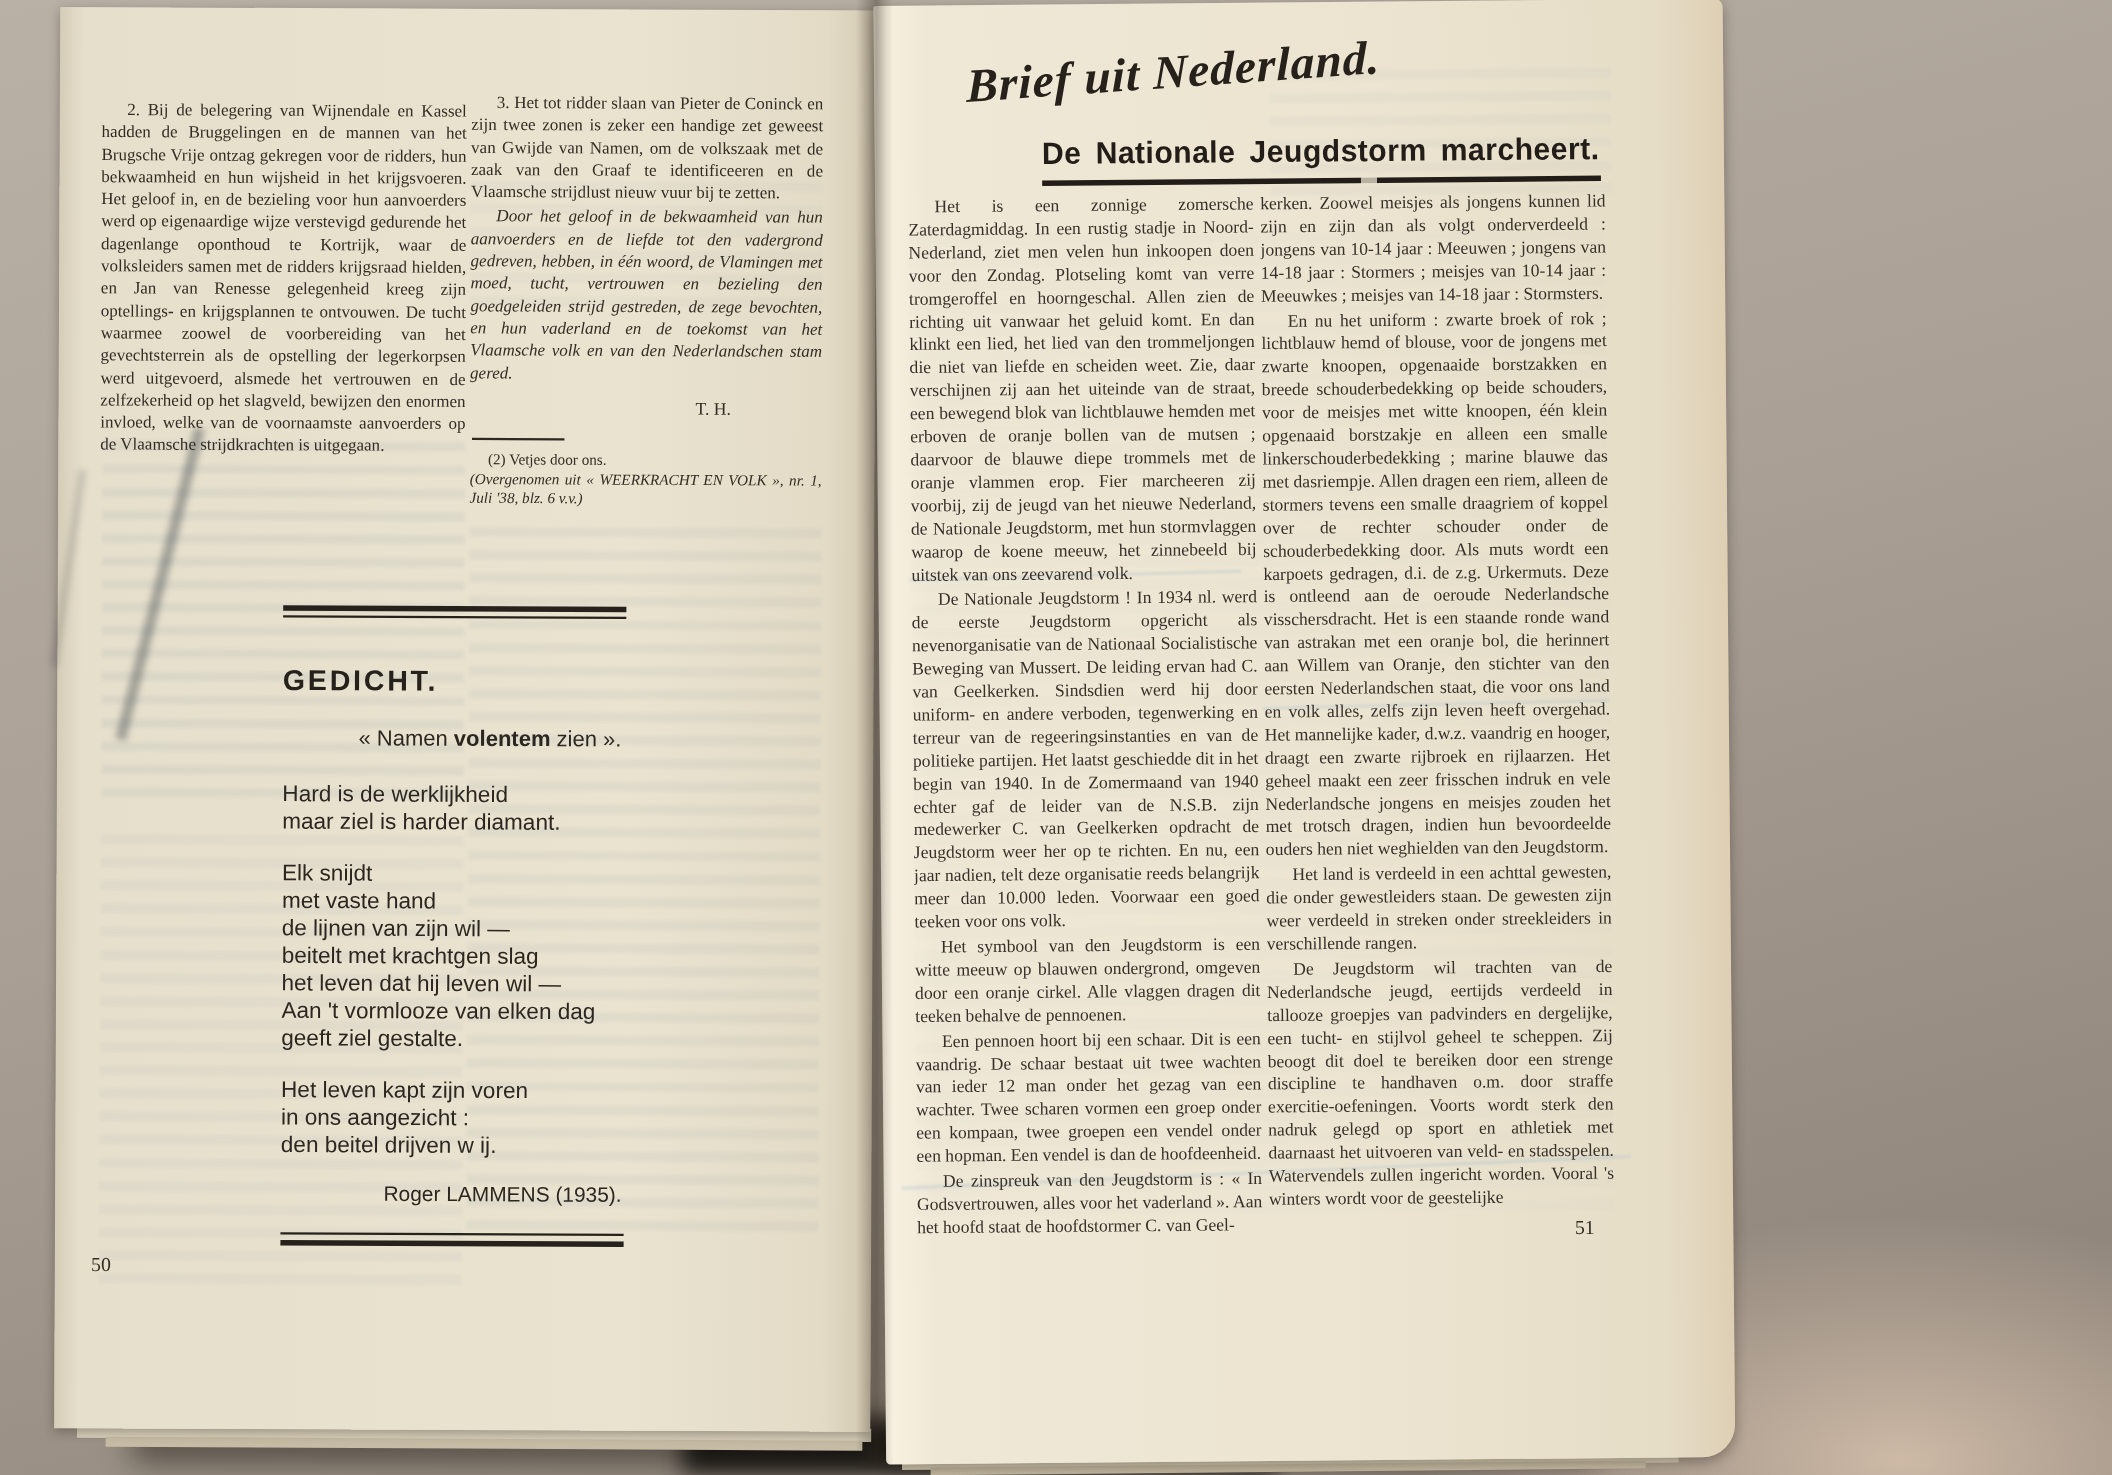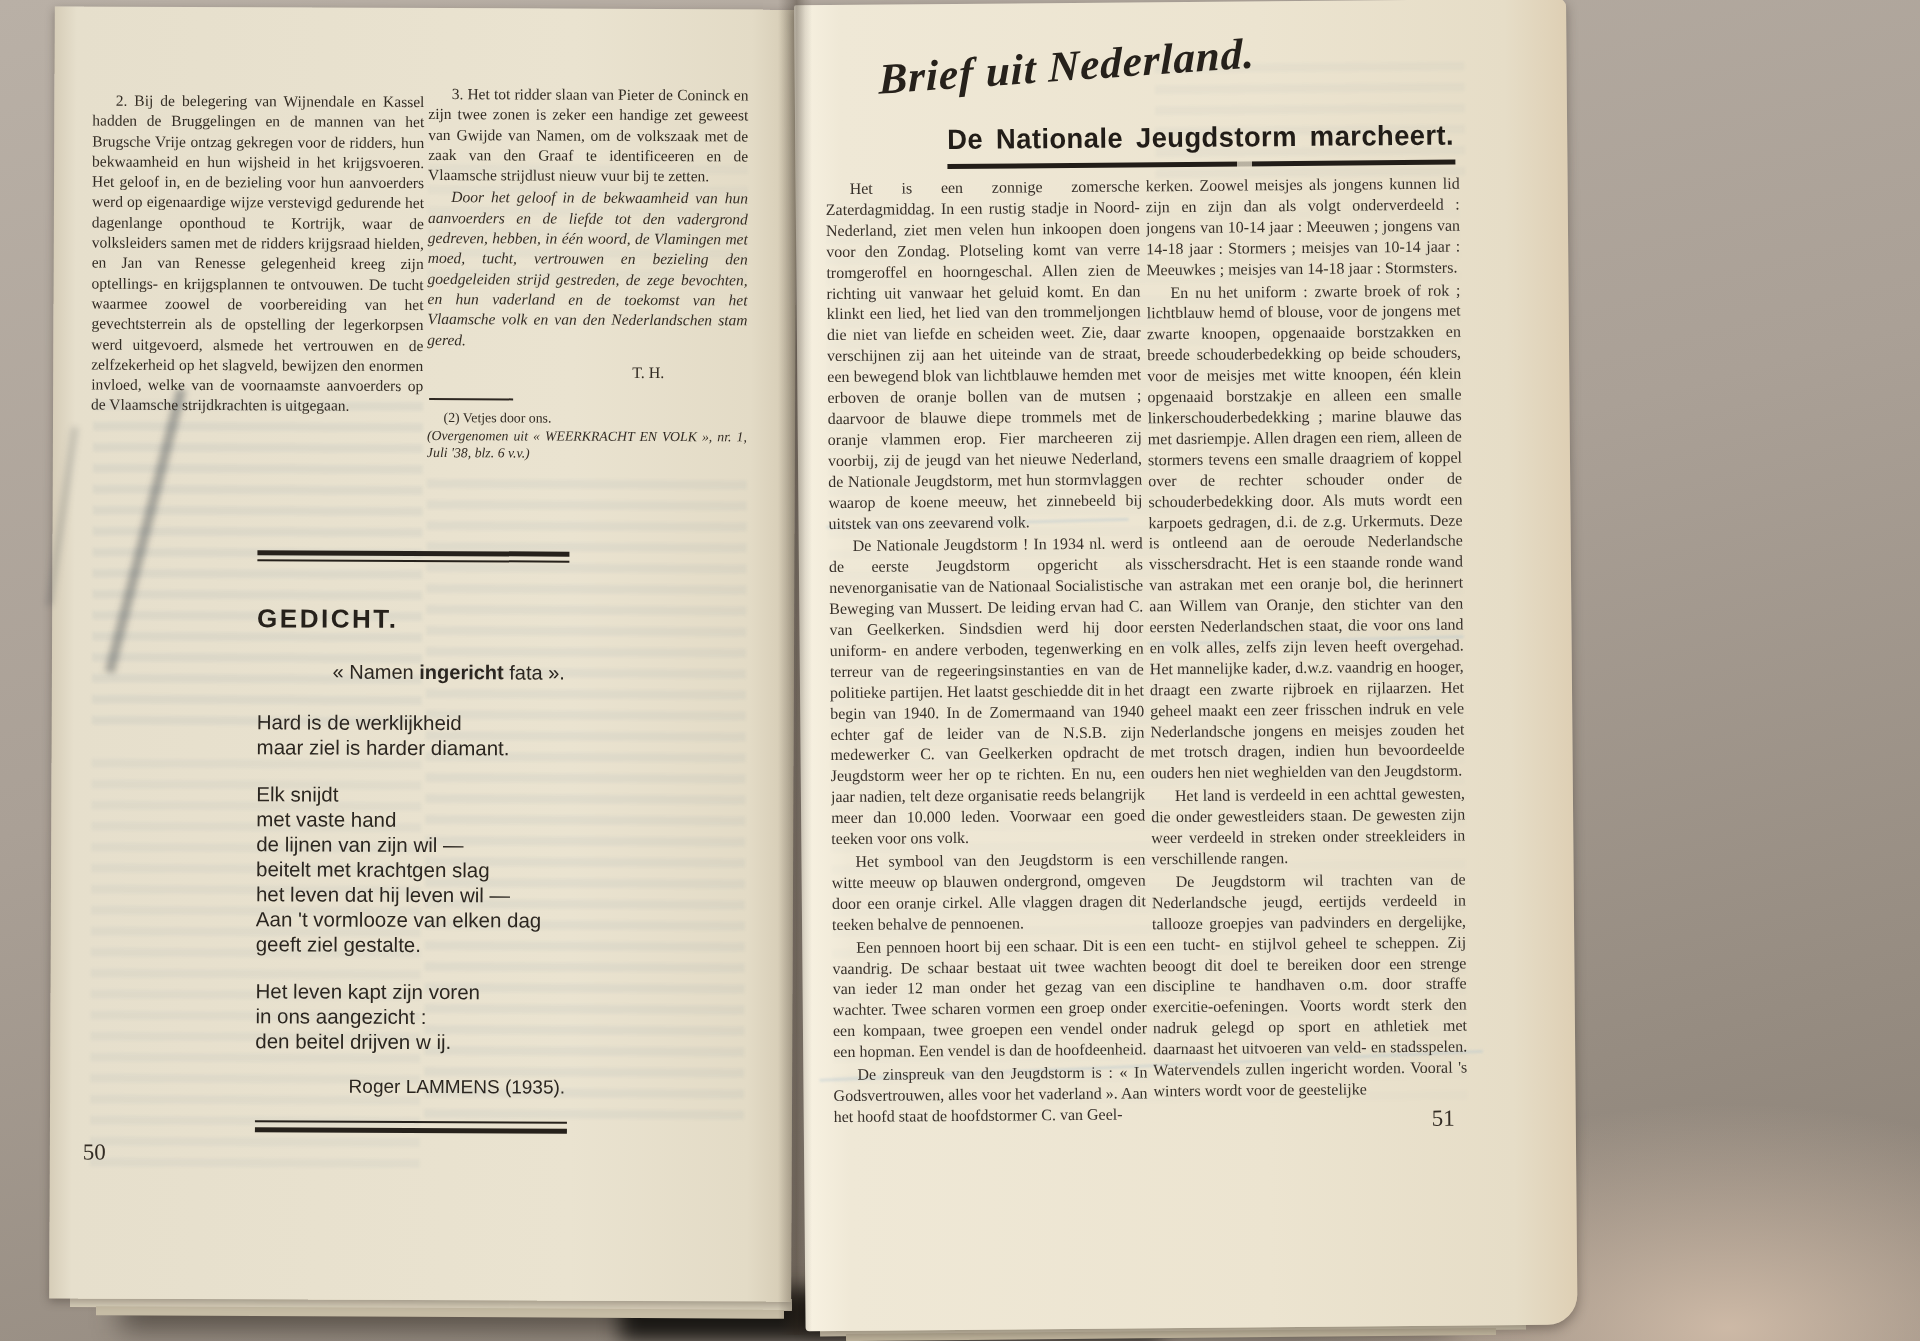--- a/index.html
+++ b/index.html
@@ -76,21 +76,21 @@
     font-size:28px;letter-spacing:.4px;word-spacing:5px;color:#221d18;
     transform:scaleX(.98);transform-origin:left;white-space:nowrap;}
   .rp-title-rule{position:absolute;left:152px;top:160px;width:508px;height:5px;
     background:linear-gradient(to right,#221d18 0 57%,rgba(34,29,24,.25) 57% 60%,#221d18 60% 100%);}
   .rp-col{position:absolute;width:314px;font-size:16px;line-height:20.9px;
     text-align:justify;color:#37302a;overflow:hidden;}
   .rp-col1{left:30px;top:174px;height:978px;}
   .rp-col2{left:350px;top:174px;height:948px;}
   .rp-col2 .para:first-child{text-indent:0;}
 
-  .page-num{position:absolute;font-size:23px;color:#332c24;}
+  .page-num{position:absolute;font-size:18px;color:#332c24;}
   .pn-left{left:33px;top:1133px;}
   .pn-right{left:628px;top:1106px;}
 </style>
 </head>
 <body>
 
 <div class="shadow-main"></div>
 <div class="shadow-deep"></div>
 <div class="sheet sheet-a"></div>
 <div class="sheet sheet-b"></div>
@@ -115,21 +115,21 @@
     <p class="para italic-para">Door het geloof in de bekwaamheid van hun aanvoerders en de liefde tot den vadergrond gedreven, hebben, in één woord, de Vlamingen met moed, tucht, vertrouwen en bezieling den goedgeleiden strijd gestreden, de zege bevochten, en hun vaderland en de toekomst van het Vlaamsche volk en van den Nederlandschen stam gered.</p>
     <div class="sig">T. H.</div>
     <div class="fn-rule"></div>
     <p class="fn">(2) Vetjes door ons.</p>
     <p class="fn fn-it">(Overgenomen uit « WEERKRACHT EN VOLK », nr. 1, Juli '38, blz. 6 v.v.)</p>
   </div>
 
   <div class="gedicht">
     <div class="rule thin-below"></div>
     <div class="g-heading">GEDICHT.</div>
-    <div class="g-epigraph"><span>« Namen </span><b>ingericht</b><span> fata ».</span></div>
+    <div class="g-epigraph"><span>« Namen </span><b>volentem</b><span> zien ».</span></div>
     <div class="poem">
       <div class="stanza">
           <div>Hard is de werklijkheid</div>
           <div>maar ziel is harder diamant.</div>
         </div>
       <div class="stanza">
           <div>Elk snijdt</div>
           <div>met vaste hand</div>
           <div>de lijnen van zijn wil —</div>
           <div>beitelt met krachtgen slag</div>

